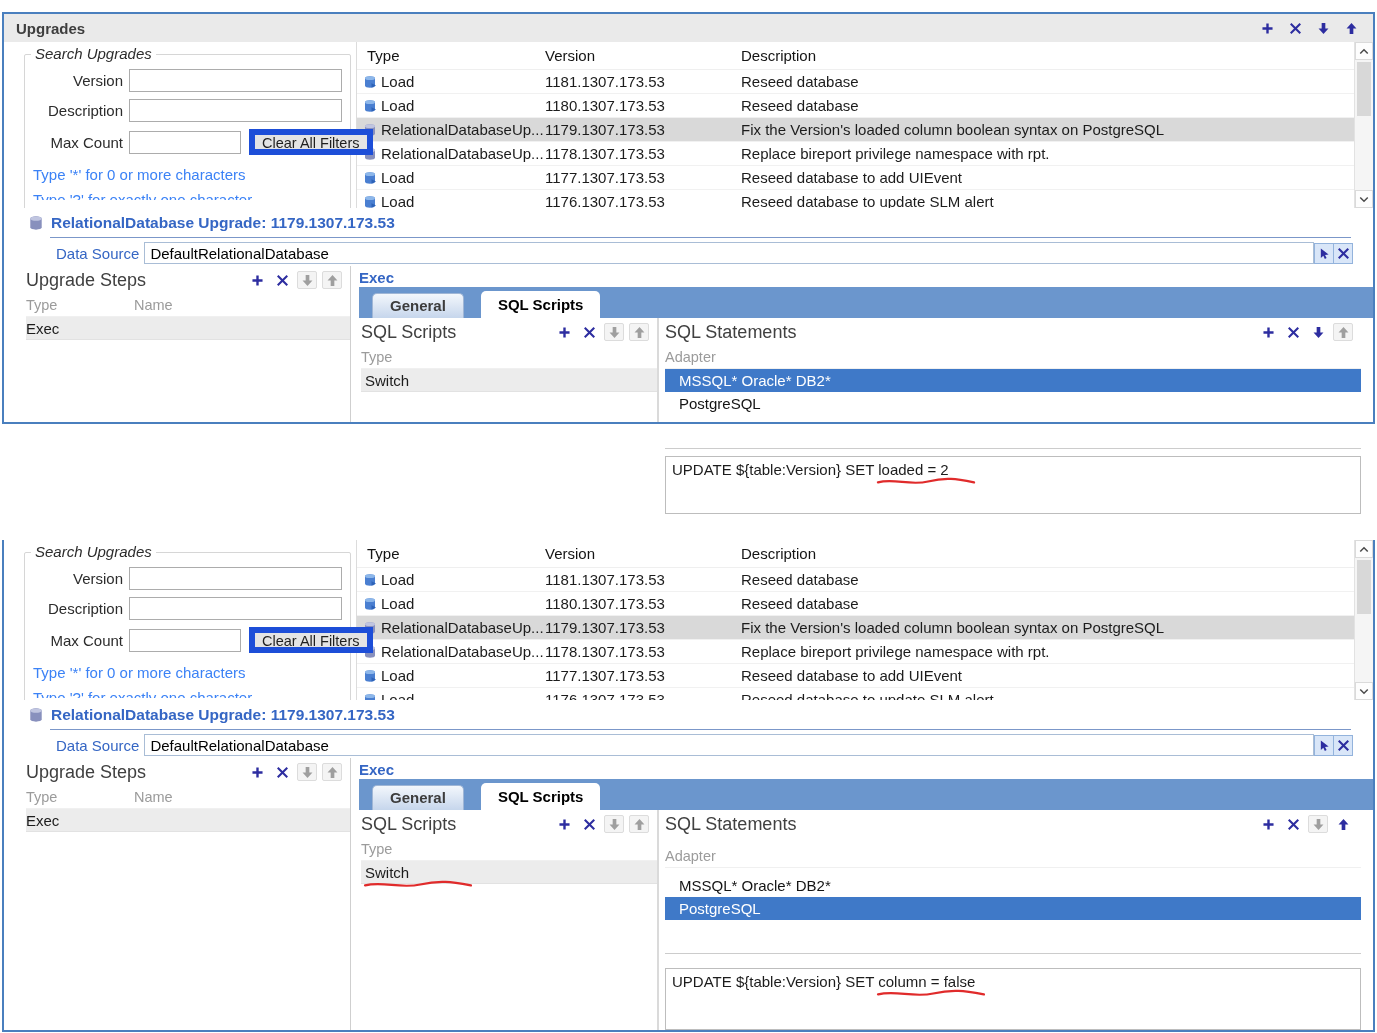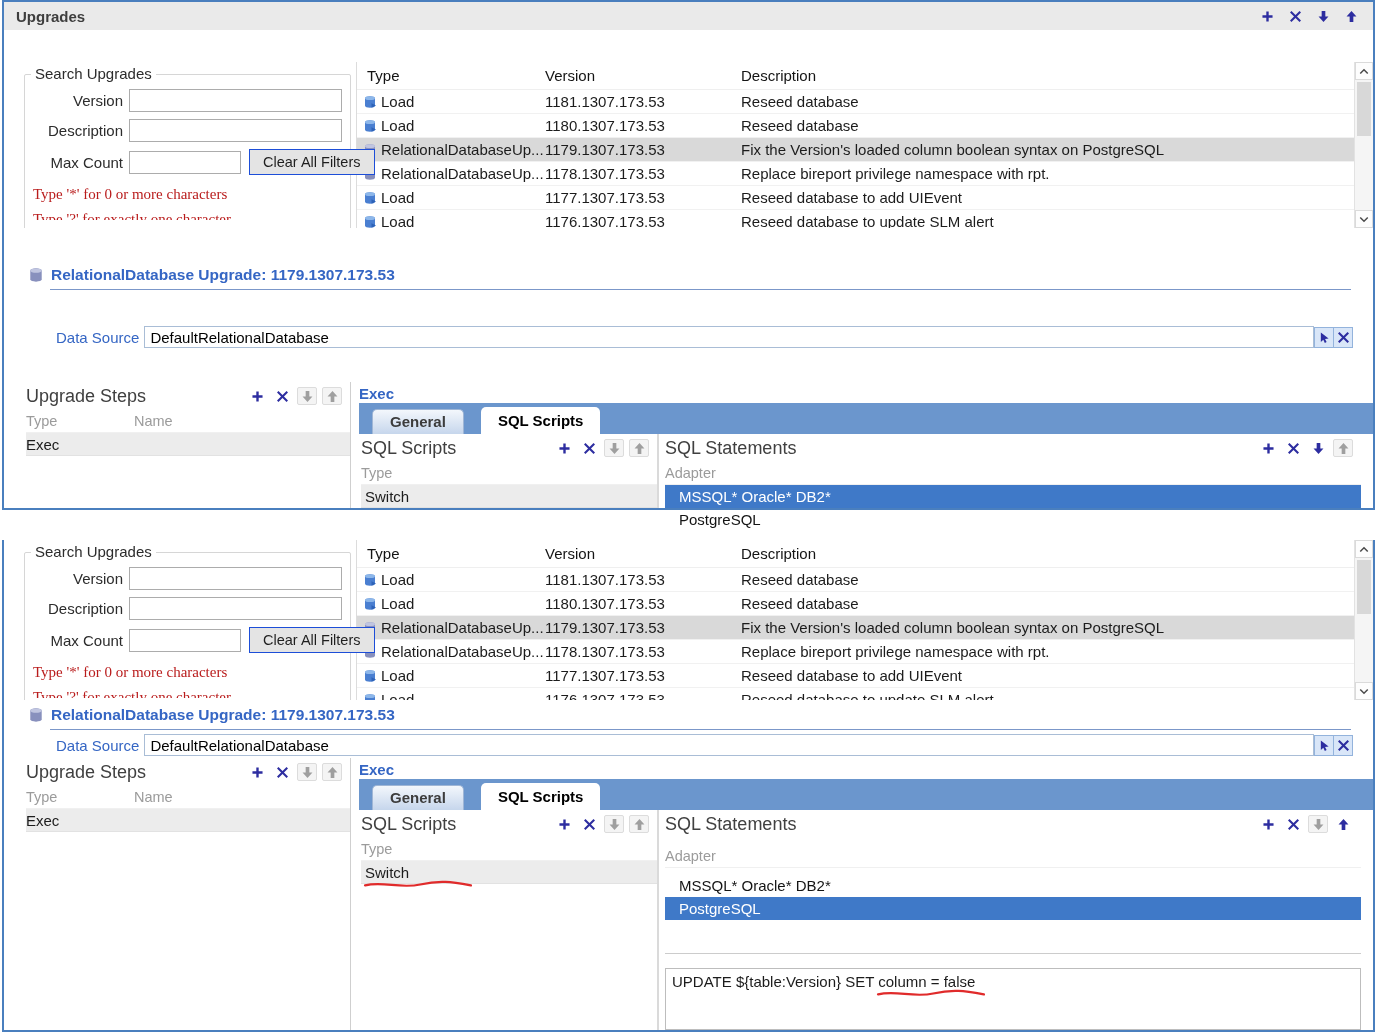--- a/index.html
+++ b/index.html
@@ -9,44 +9,44 @@
     --selected_gray:#d9d9d9;
     --heading_blue:#3566c4;
     --icon_blue:#2d2da0;
     --annotation_red:#e02b2b;
   }
   *{box-sizing:border-box;margin:0;padding:0;}
   html,body{width:1377px;height:1033px;background:#fff;font-family:"Liberation Sans",sans-serif;color:#1c1c1c;}
   body{position:relative;overflow:hidden;}
 
   .window{position:absolute;left:2px;width:1373px;border:2px solid var(--window_border);background:#fff;display:flex;flex-direction:column;}
-  #win1{top:0;height:510px;gap:32px;}
+  #win1{top:12px;height:412px;}
   #win2{top:540px;height:492px;border-top:none;}
 
   .titlebar{flex:none;height:28px;background:#eaeaea;display:flex;align-items:center;padding:0 12px;}
   .titlebar-text{font-weight:bold;font-size:15px;color:#3e3e3e;}
   .tb-icons{margin-left:auto;display:flex;gap:8px;align-items:center;}
 
   
   .icbtn{width:20px;height:18px;display:flex;align-items:center;justify-content:center;color:var(--icon_blue);}
   .icbtn svg{width:11px;height:11px;fill:currentColor;display:block;}
   .icbtn.disabled{color:#9f9f9f;background:#f4f4f4;border:1px solid #dcdcdc;border-radius:2px;}
 
   
   .sectionA{flex:none;display:flex;height:166px;overflow:hidden;position:relative;}
   #win2 .sectionA{height:160px;}
   .search-col{width:352px;flex:none;padding:12px 0 0 20px;}
   .groupbox{position:relative;border:1px solid #d6d6d6;border-radius:2px;width:327px;height:190px;padding:14px 8px 0 8px;}
-  .group-label{position:absolute;top:-10px;left:6px;background:#fff;padding:0 4px;font-size:15px;color:#2c2c2c;}
+  .group-label{position:absolute;top:-10px;left:6px;background:#fff;padding:0 4px;font-size:15px;color:#2c2c2c;font-style:italic;}
   .field-row{display:flex;align-items:center;margin-bottom:7px;}
   .field-row label{width:90px;text-align:right;margin-right:6px;font-size:15px;color:#2c2c2c;flex:none;}
   .field-row input{height:23px;border:1px solid #acacac;flex:1;font:14px "Liberation Sans",sans-serif;padding:0 4px;background:#fff;min-width:0;}
   input.small{width:112px;flex:none;}
-  .clear-btn{margin-left:8px;height:26px;background:#e4e4e4;border:1px solid #1d4ed8;font-family:"Liberation Sans",sans-serif;font-size:14.5px;padding:0 13px;color:#1f1f1f;white-space:nowrap;}
-  .hint{font-size:15px;color:#b91c1c;margin-top:11px;font-family:Liberation Serif, serif;}
+  .clear-btn{margin-left:8px;height:26px;background:#e4e4e4;border:6px solid #1d4ed8;font-family:"Liberation Sans",sans-serif;font-size:14.5px;padding:0 7px;color:#1f1f1f;white-space:nowrap;}
+  .hint{font-size:15px;color:#3b82f6;margin-top:11px;}
   .hint.clipped{height:9px;overflow:hidden;margin-top:8px;}
 
   .table-col{flex:1;border-left:1px solid #dcdcdc;display:flex;min-width:0;}
   .upg-table{flex:1;overflow:hidden;min-width:0;}
   .t-head{display:flex;height:28px;align-items:center;font-size:15px;color:#141414;border-bottom:1px solid #efefef;}
   .c-type{width:188px;padding-left:10px;flex:none;}
   .c-ver{width:196px;flex:none;}
   .c-desc{flex:1;min-width:0;white-space:nowrap;overflow:hidden;}
   .t-row{display:flex;height:24px;align-items:center;font-size:15px;border-bottom:1px solid #f1f1f1;}
   .t-row.sel{background:var(--selected_gray);}

